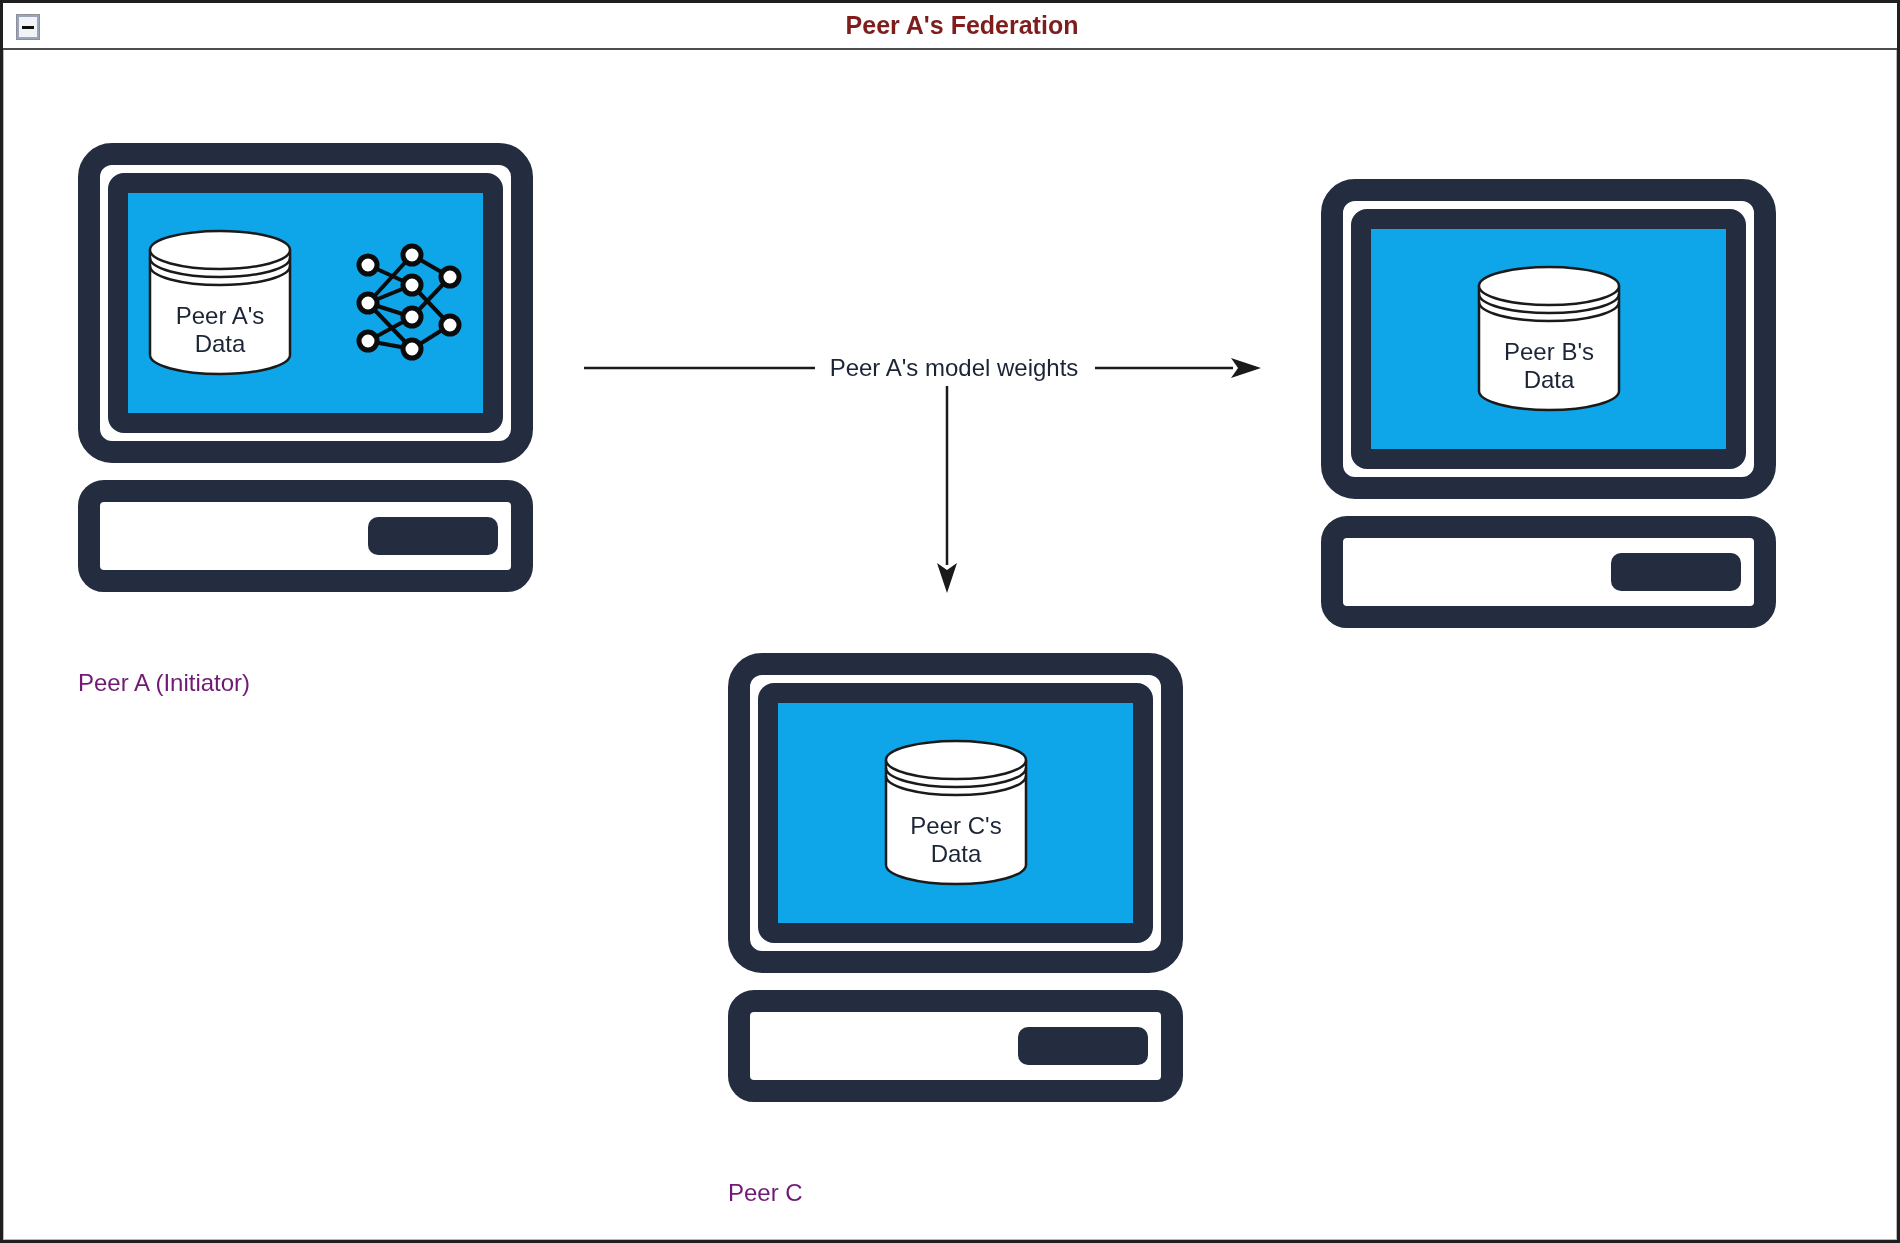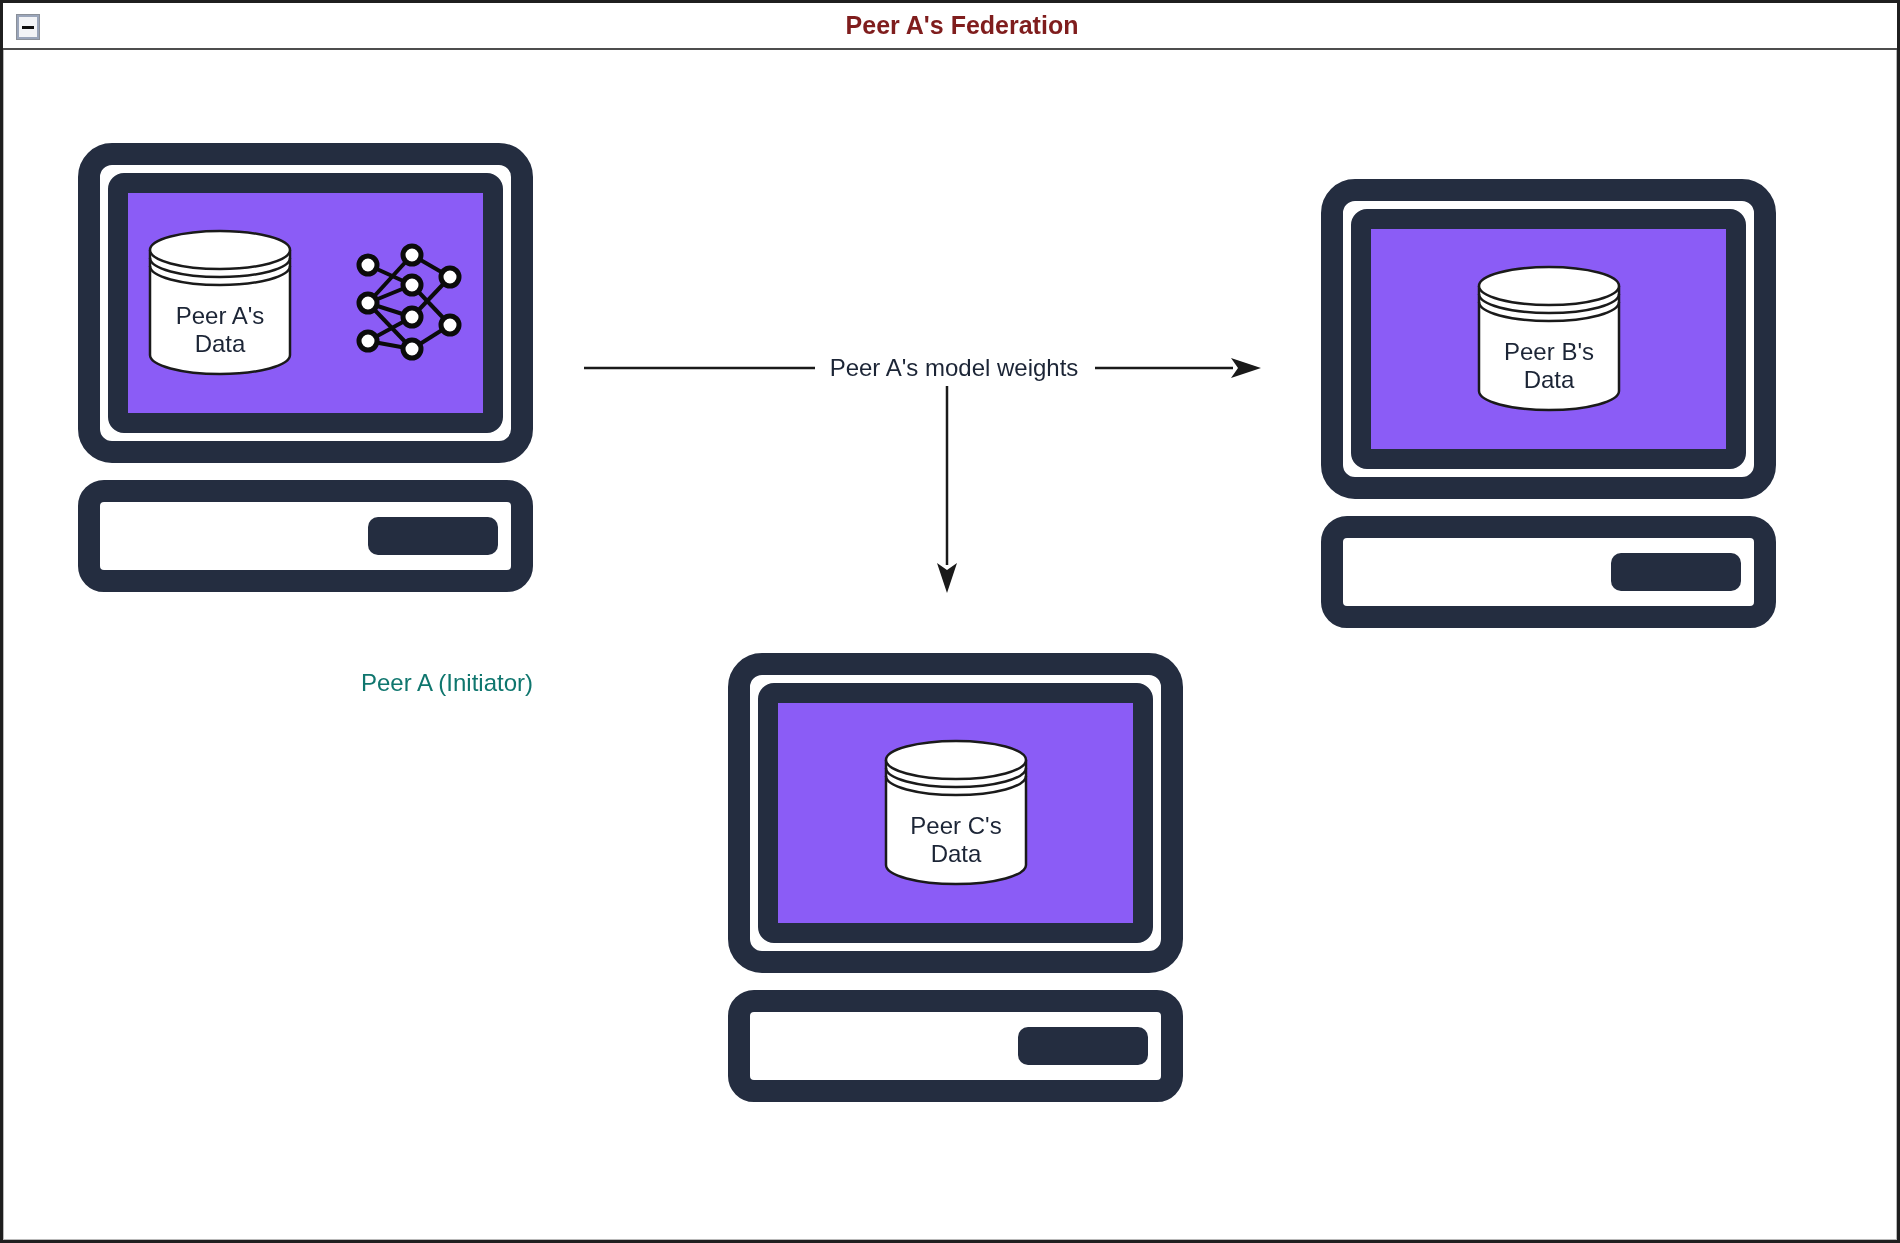--- a/index.html
+++ b/index.html
@@ -27,35 +27,35 @@
   .minus-glyph{width:12px;height:3px;background:#0d0d0d;}
   
   .computer{position:absolute;width:455px;height:605px;}
   .monitor{
     position:absolute;left:0;top:0;width:455px;height:320px;
     border:22px solid #242d40;border-radius:34px;background:#fff;
     padding:8px;box-sizing:border-box;
   }
   .bezel{
     width:100%;height:100%;box-sizing:border-box;
-    border:20px solid #242d40;border-radius:16px;background:#8b5cf6;
+    border:20px solid #242d40;border-radius:16px;background:#0ea5e9;
     display:flex;align-items:center;justify-content:center;gap:64px;
   }
   .base{
     position:absolute;left:0;top:337px;width:455px;height:112px;
     border:22px solid #242d40;border-radius:26px;background:#fff;
     box-sizing:border-box;
   }
   .slot{
     position:absolute;right:13px;top:15px;width:130px;height:38px;
     background:#242d40;border-radius:10px;
   }
   .peer-label{
-    position:absolute;left:0;top:526px;width:455px;text-align:right;
-    font-size:24px;color:#0f766e;
+    position:absolute;left:0;top:526px;width:455px;text-align:left;
+    font-size:24px;color:#701a75;
   }
   
   .cyl-text{font-size:24px;fill:#1c2536;}
   
   .edges-svg{position:absolute;left:0;top:0;pointer-events:none;}
   .edge-label{font-size:24px;fill:#1c2536;}
 </style>
 </head>
 <body>
 
@@ -142,20 +142,21 @@
           <path d="M2 30 A70 19 0 0 0 142 30" fill="none" stroke="#1a1a1a" stroke-width="2.5"></path>
           <path d="M2 38 A70 19 0 0 0 142 38" fill="none" stroke="#1a1a1a" stroke-width="2.5"></path>
           <text class="cyl-text" x="72" y="96" text-anchor="middle">Peer C's</text>
           <text class="cyl-text" x="72" y="124" text-anchor="middle">Data</text>
         </svg>
       </div>
     </div>
     <div class="base">
       <div class="slot"></div>
     </div>
+    <div class="peer-label">Peer C</div>
   </div>
 
   <svg class="edges-svg" width="1894" height="1237" viewBox="0 0 1894 1237">
     <g stroke="#1a1a1a" stroke-width="2.5" fill="none">
 
       <path d="M581 365 L812 365"></path>
       <path d="M1092 365 L1230 365"></path>
 
       <path d="M944 383 L944 562"></path>
     </g>

